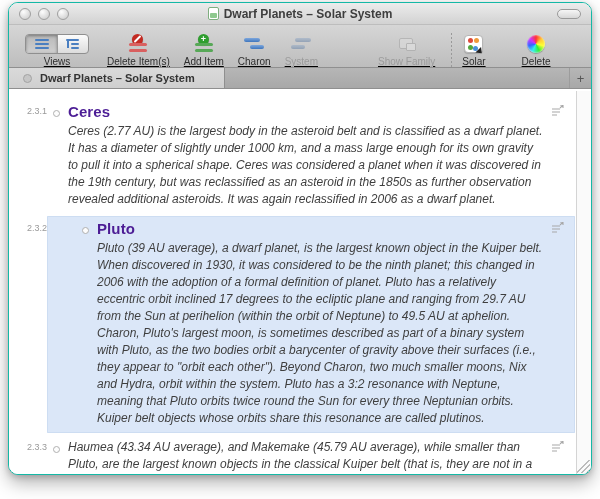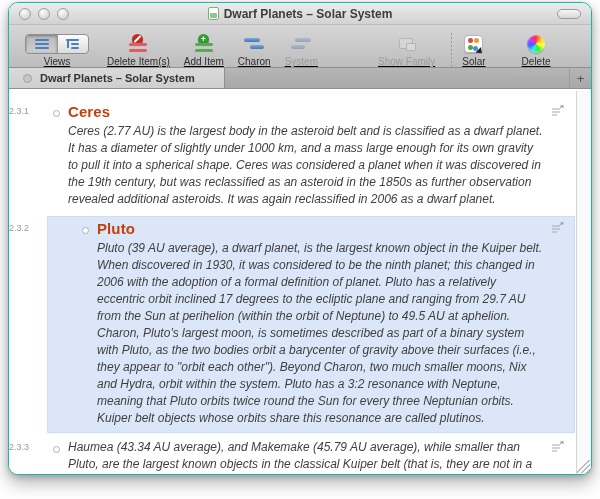--- a/index.html
+++ b/index.html
@@ -137,29 +137,29 @@
     background:#fafafa; border-left:1px solid #d4d4d4; }
   .grip { position:absolute; right:1px; bottom:1px; width:13px; height:13px;
     background:
       linear-gradient(135deg, transparent 45%, #bbb 45%, #bbb 52%, transparent 52%) ,
       linear-gradient(135deg, transparent 63%, #bbb 63%, #bbb 70%, transparent 70%),
       linear-gradient(135deg, transparent 81%, #bbb 81%, #bbb 88%, transparent 88%);
   }
   .outline { position:absolute; left:0; right:16px; top:0; padding:8px 0 0 0; }
 
   .section { display:flex; align-items:flex-start; margin-bottom:2px; }
-  .sec-num { width:38px; flex:0 0 auto; text-align:left; padding-left:0;
+  .sec-num { width:38px; flex:0 0 auto; text-align:left; padding-left:18px;
     font-size:9px; color:#9a9a9a; padding-top:7px; }
   .sec-body { flex:1; display:flex; align-items:flex-start; padding:3px 6px 6px 4px;
     border-radius:1px; position:relative; }
   .section.selected .sec-body { background:#dbe7f8; box-shadow:0 0 0 1px #cdddf2 inset;padding-left:33px; }
   .bullet { width:7px; height:7px; border:1.5px solid #b0b0b0; border-radius:50%;
     margin:8px 8px 0 2px; flex:0 0 auto; background:#fdfdfd; }
   .sec-content { flex:1; padding-right:26px; }
-  .sec-title { font-size:15px; font-weight:bold; color:#c2410c; letter-spacing:.1px;
+  .sec-title { font-size:15px; font-weight:bold; color:#4c1d95; letter-spacing:.1px;
     line-height:20px; }
   .sec-note { font-size:12px; color:#3f3f3f; line-height:17px; margin-top:1px;
     max-width:487px;font-style:italic; }
   .note-icon { position:absolute; right:10px; top:6px; width:14px; height:11px; }
   .note-icon svg { display:block; }
 </style>
 </head>
 <body>
 
 <div class="window">

